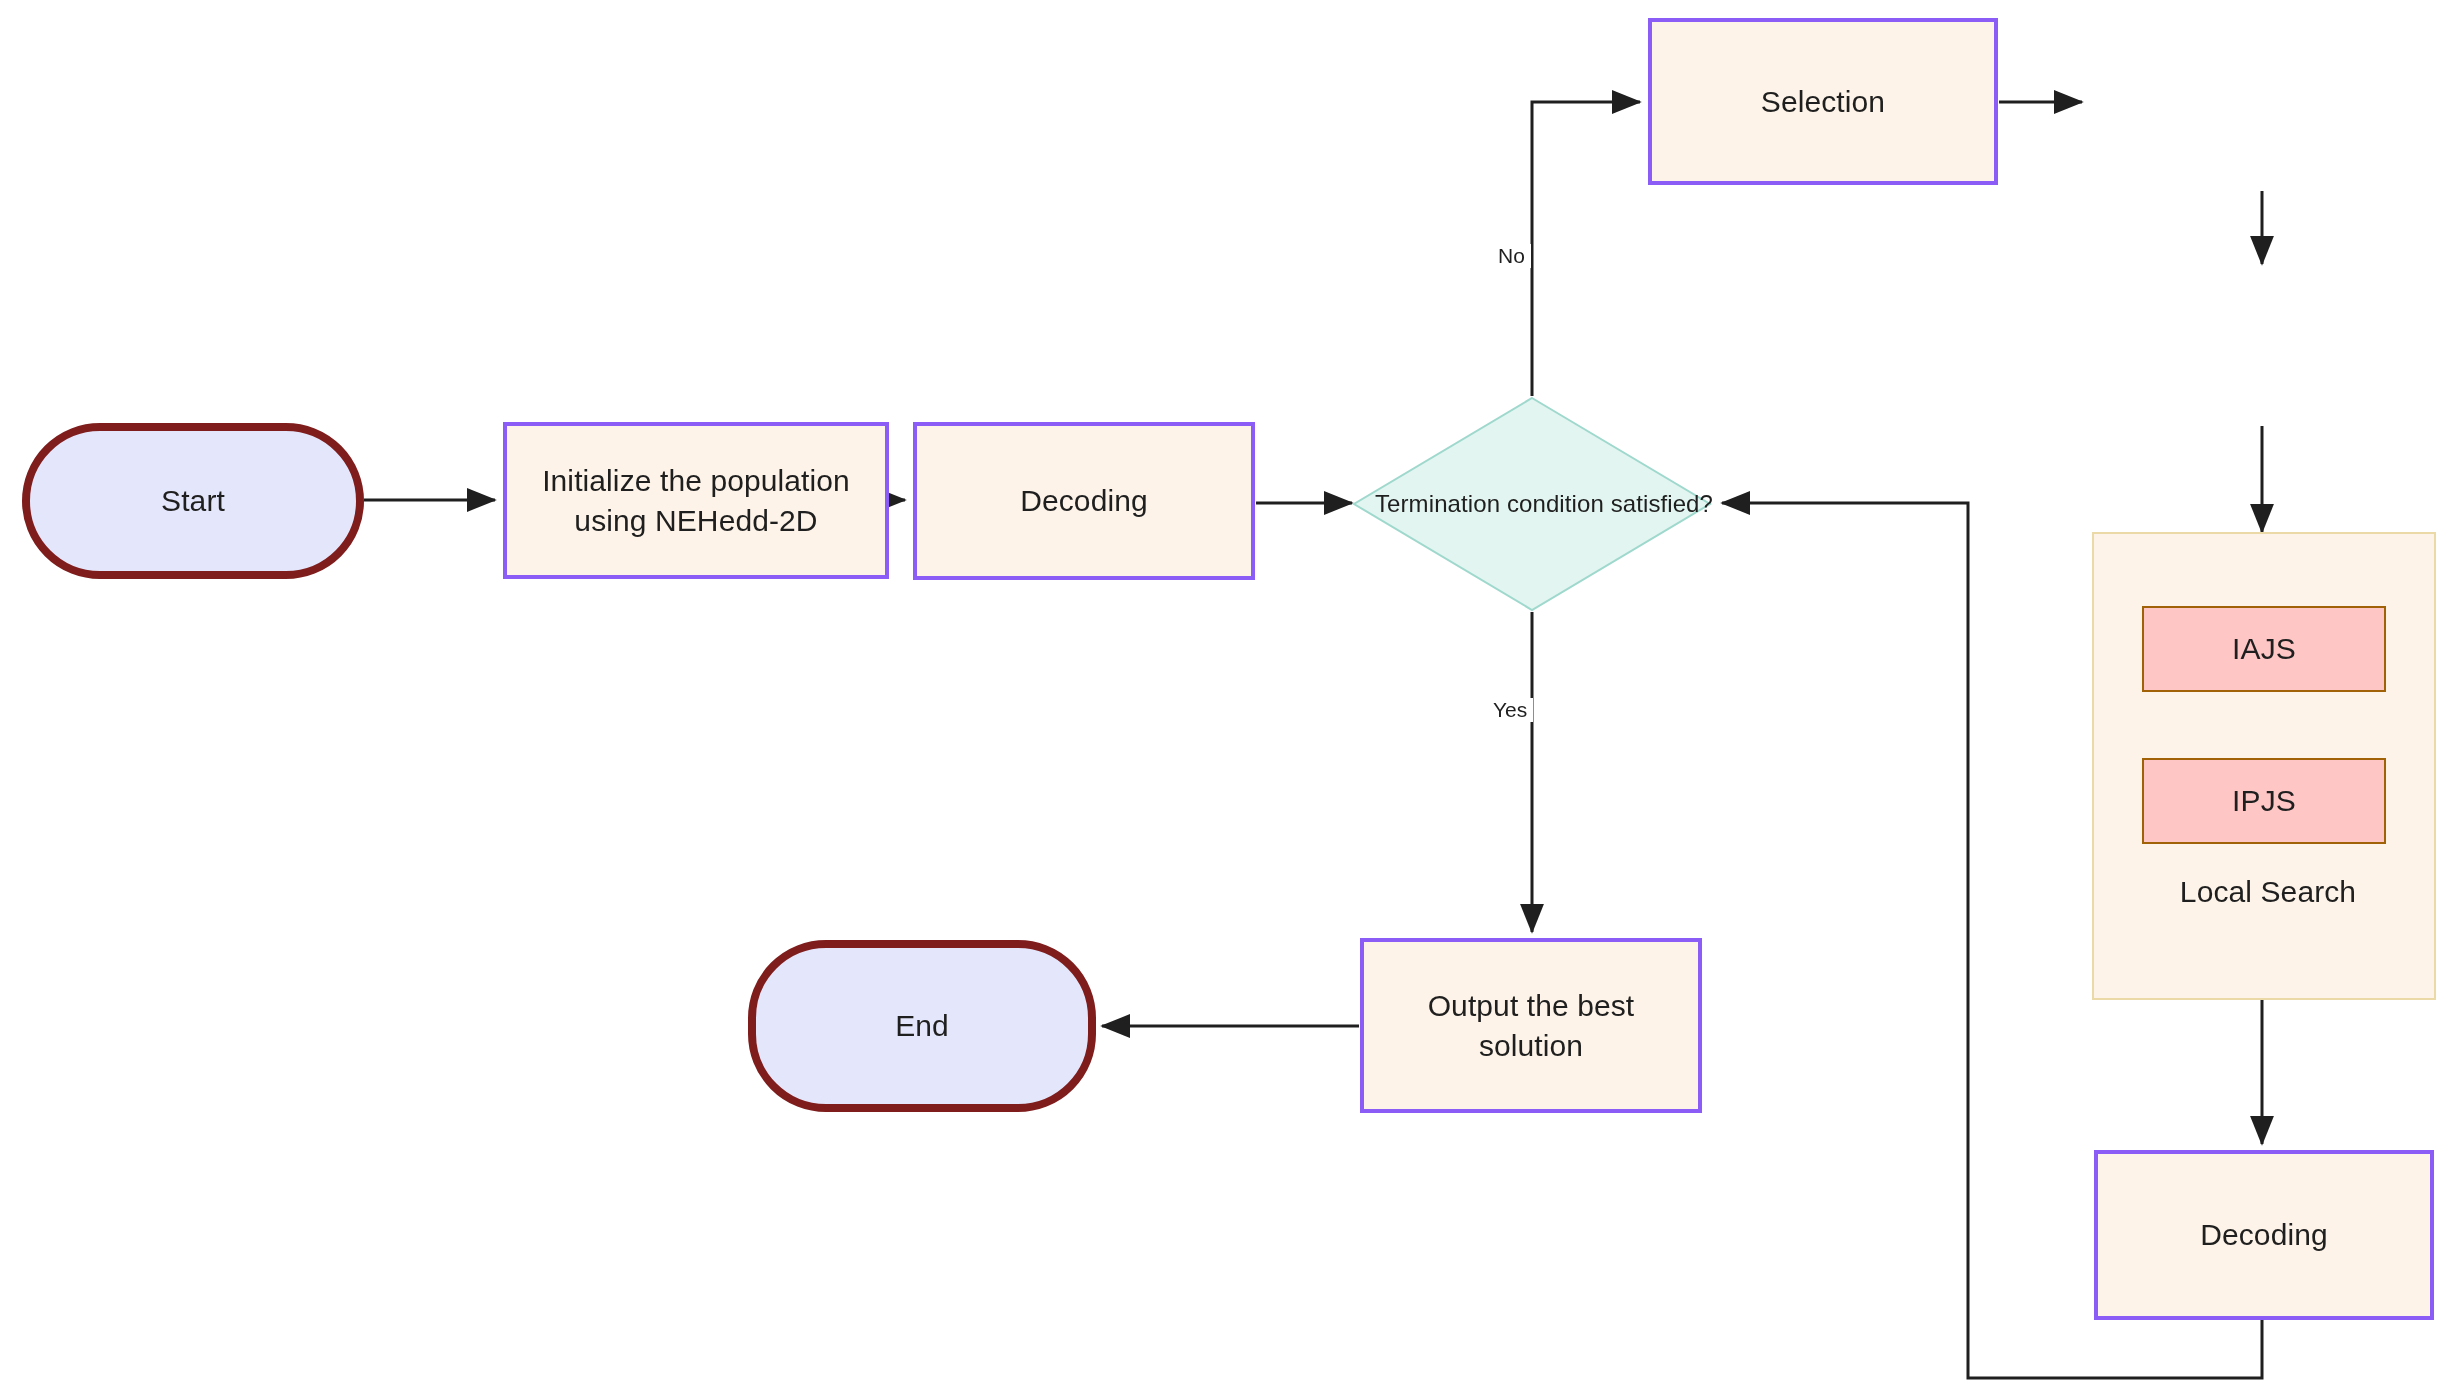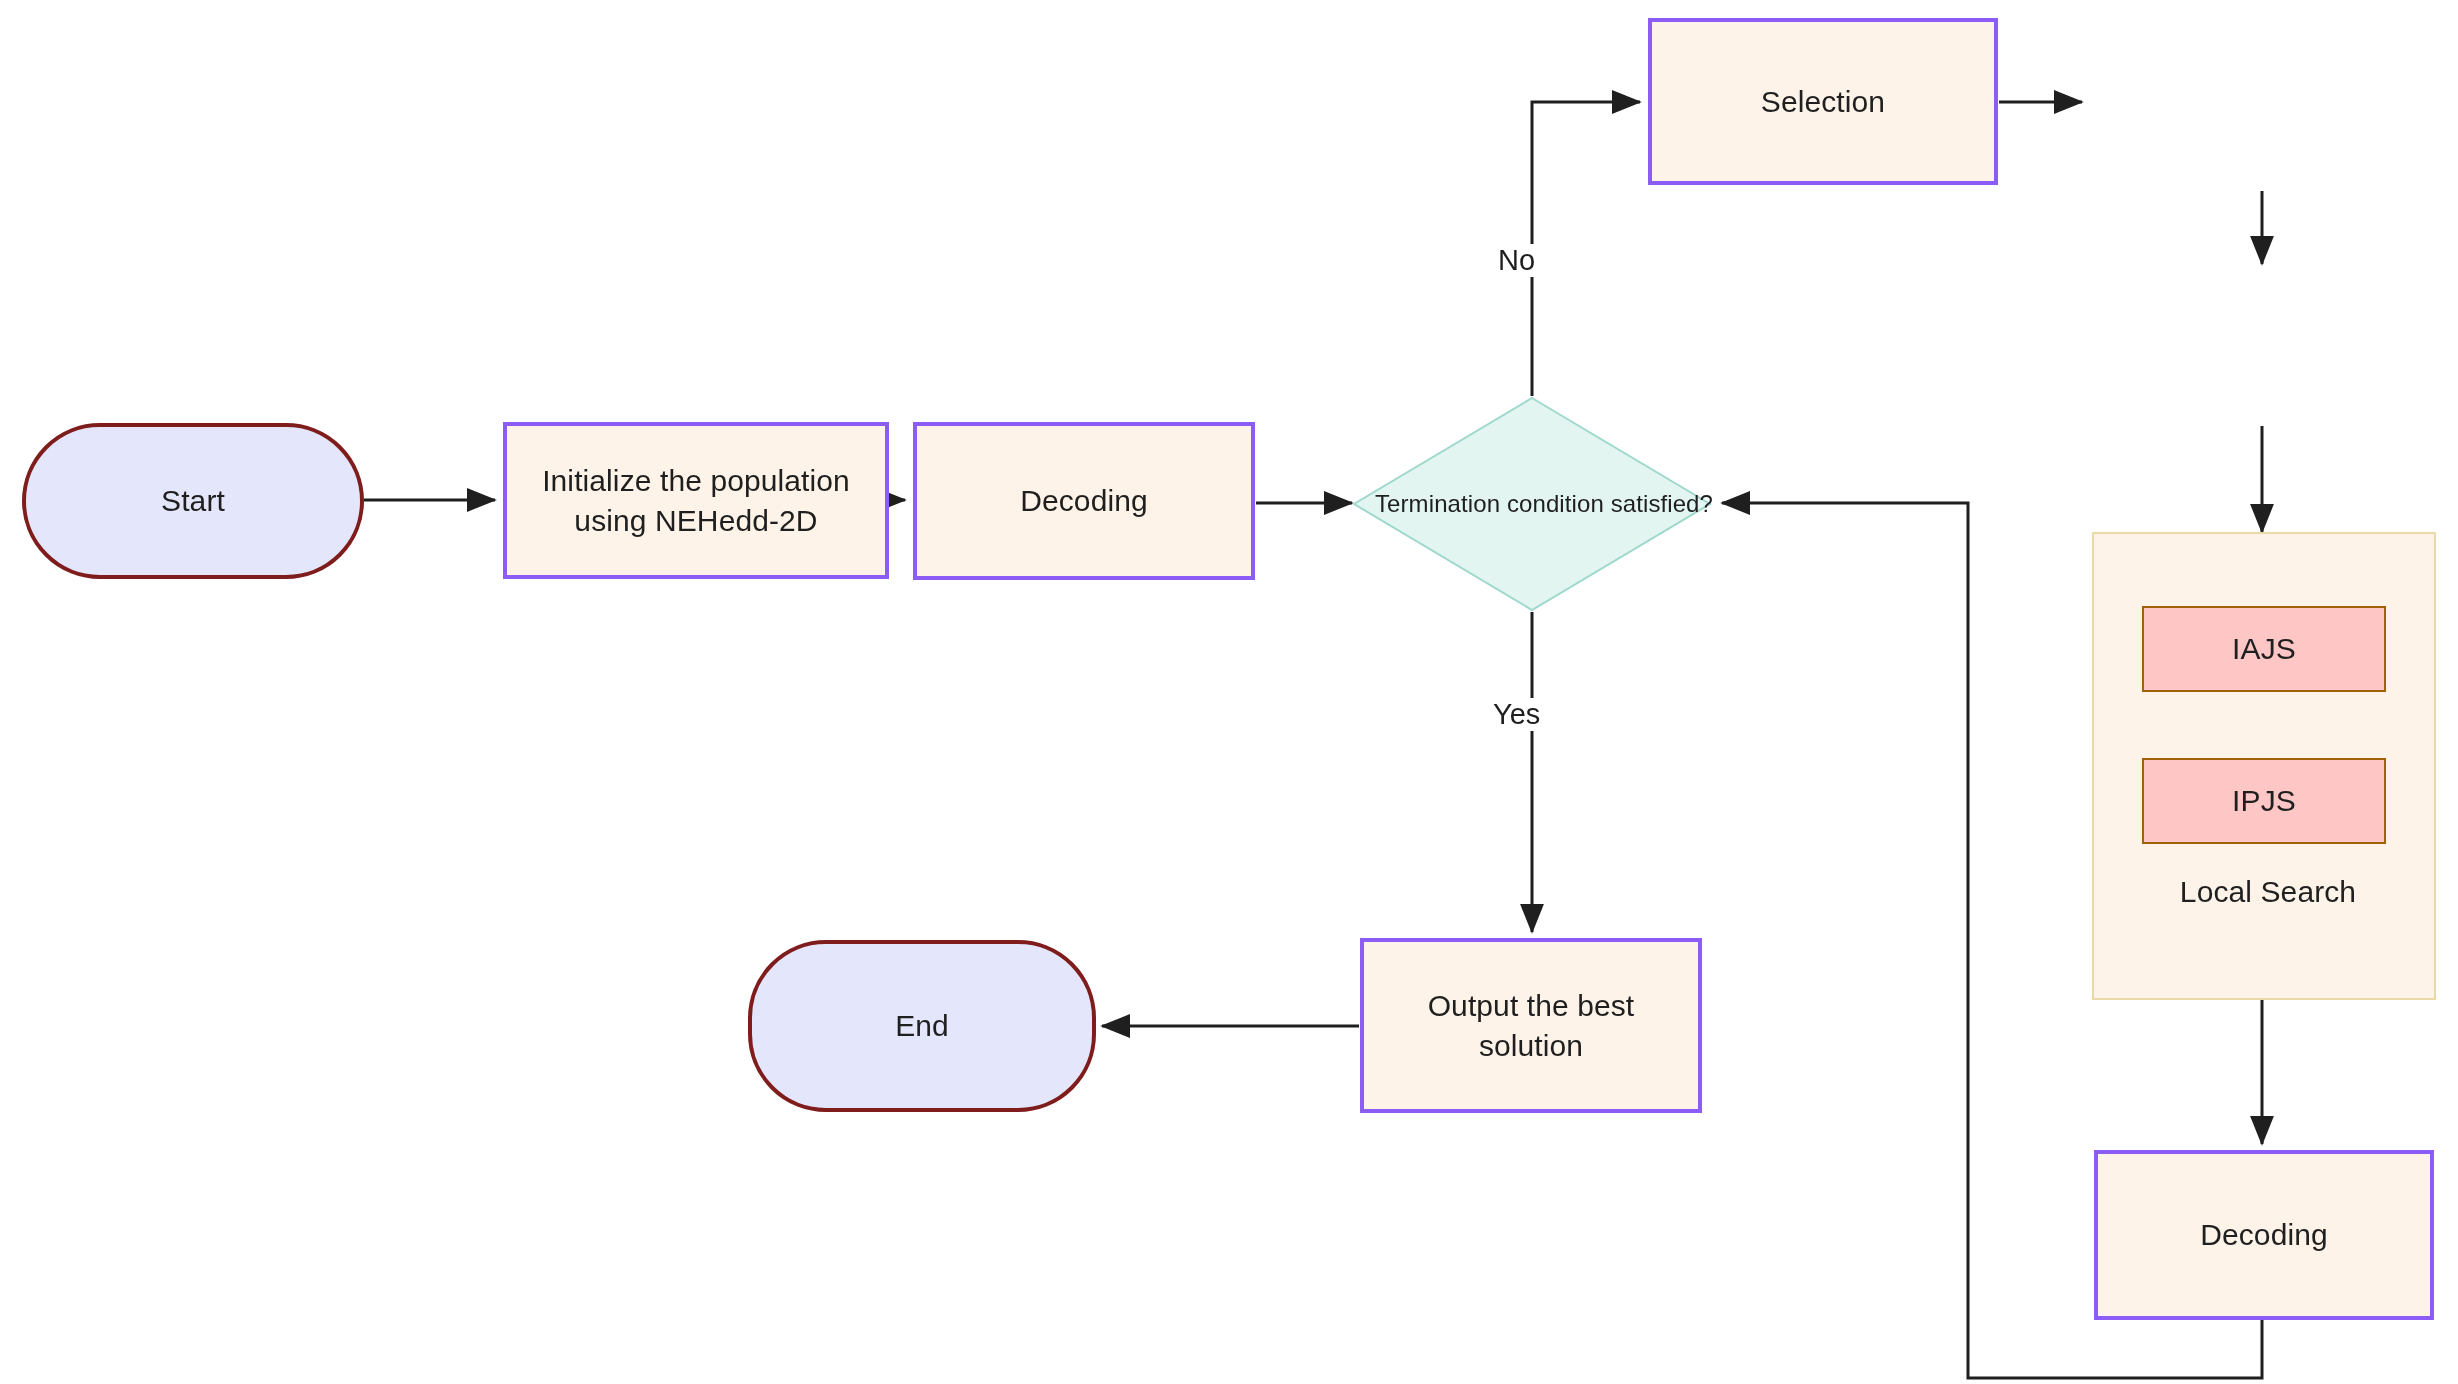--- a/index.html
+++ b/index.html
@@ -38,21 +38,21 @@
     line-height: 1.32;
     color: #1f1f1f;
     letter-spacing: 0.1px;
   }
   .node-process {
     background: #fdf3e8;
     border: 4px solid #8b5cf6;
   }
   .node-terminator {
     background: #e4e7fb;
-    border: 4px solid #7f1d1d;
+    border: 8px solid #7f1d1d;
     border-radius: 78px;
   }
   .node-sub {
     background: #ffc6c6;
     border: 2px solid #a16207;
   }
   .node-group {
     background: #fdf3e8;
     border: 2px solid #ecd9a8;
     display: block;
@@ -85,21 +85,21 @@
     height: 100%;
     display: flex;
     align-items: center;
     justify-content: center;
     text-align: right;
     font-size: 24px;
     line-height: 1.3;
   }
   .edge-label {
     position: absolute;
-    font-size: 29px;
+    font-size: 21px;
     color: #1f1f1f;
     background: #ffffff;
     padding: 0 6px;
     white-space: nowrap;
   }
 </style>
 </head>
 <body>
 
 <div id="canvas">

